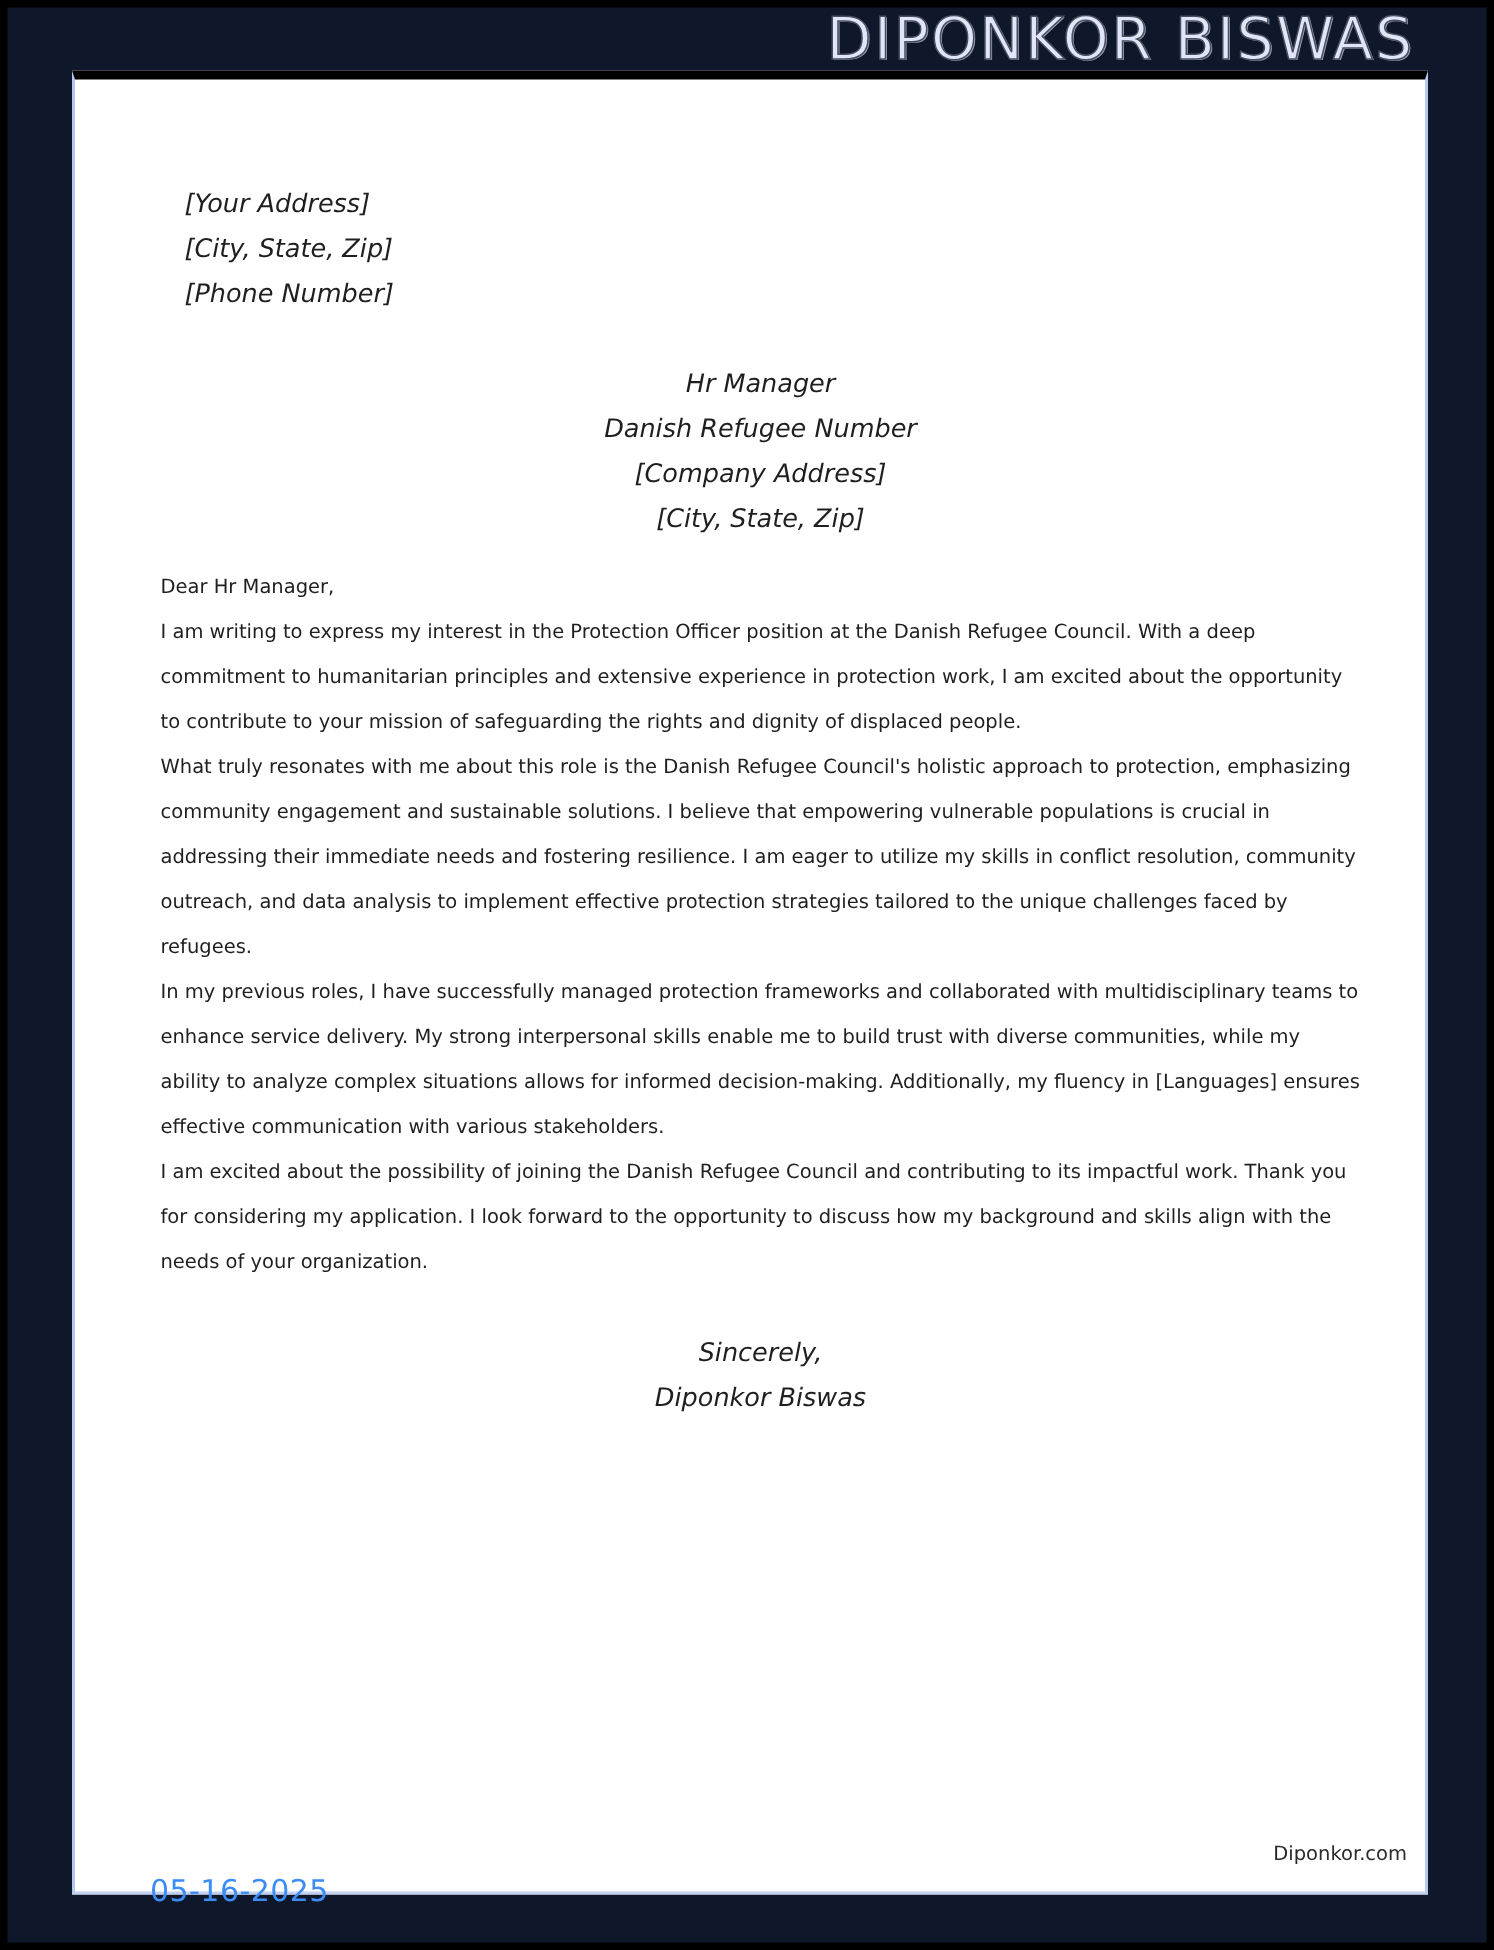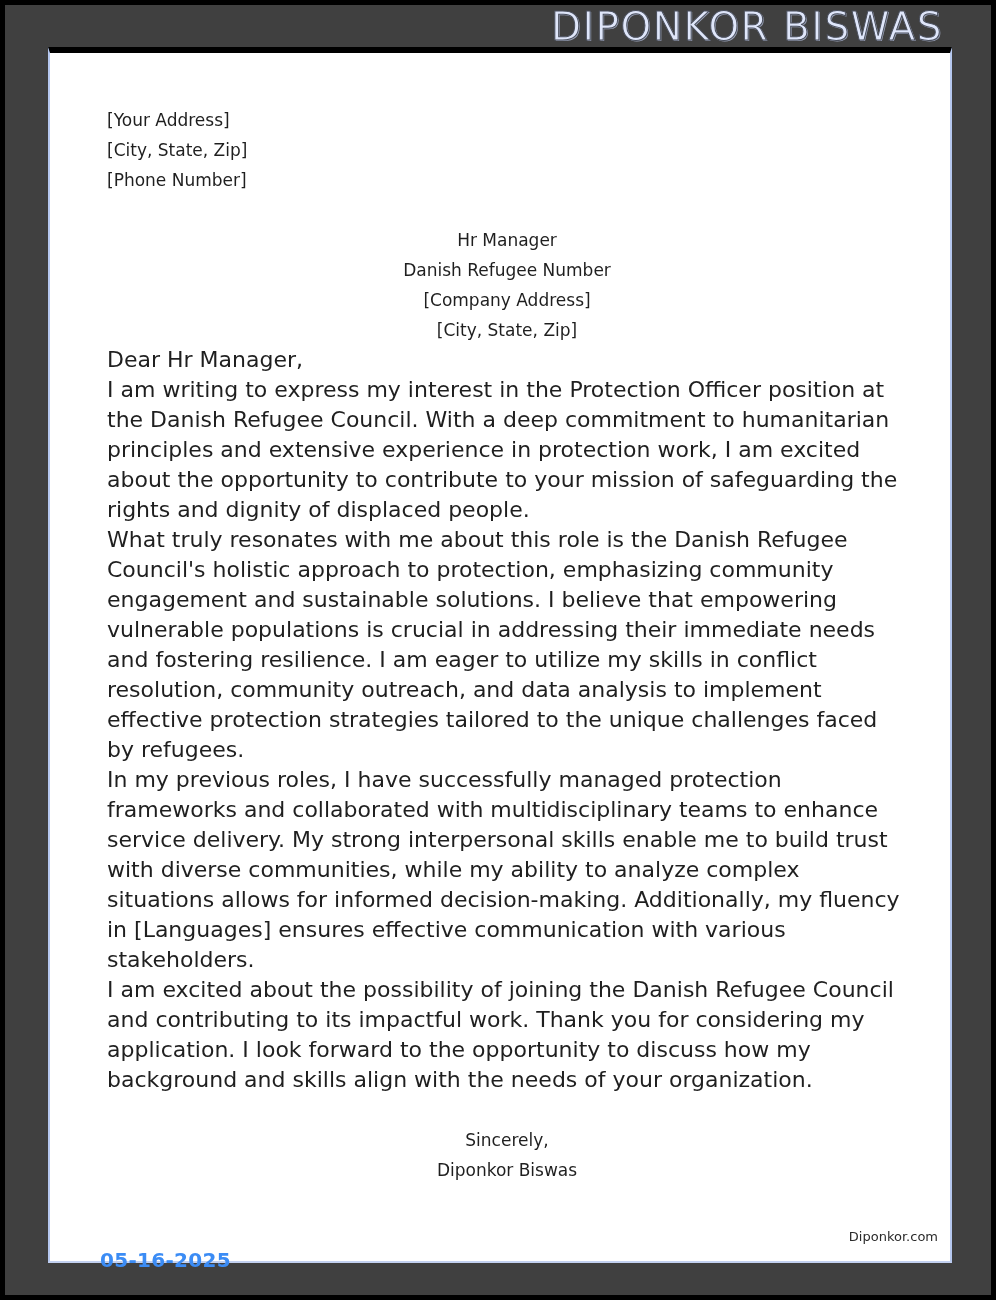--- a/index.html
+++ b/index.html
@@ -15,21 +15,21 @@
     overflow: hidden;
   }
 
   
   .doc-frame {
     position: absolute;
     left: 5px;
     top: 5px;
     width: 986px;
     height: 1290px;
-    background: #404040;
+    background: #0f172a;
     overflow: hidden;
   }
 
   
   .letter-header {
     position: absolute;
     left: 0;
     top: 0;
     width: 986px;
     height: 42px;
@@ -71,35 +71,36 @@
     position: absolute;
     left: 57px;
     top: 52px;
     width: 800px;
   }
 
   .block {
     font-size: 17px;
     line-height: 30px;
     color: #1f1f1f;
-    margin: 0;
+    margin: 16px;
+    font-style: italic;
   }
 
   .block.spaced {
     margin-top: 30px;
     text-align: center;
   }
 
   .line {
     display: block;
     white-space: nowrap;
   }
 
   .para {
-    font-size: 22px;
+    font-size: 13px;
     line-height: 30px;
     color: #1f1f1f;
     margin: 0;
     text-align: left;
   }
 
   
   .footer-brand {
     position: absolute;
     right: 12px;
@@ -113,21 +114,20 @@
   
   .doc-date {
     position: absolute;
     left: 95px;
     top: 1243px;
     font-size: 20px;
     line-height: 24px;
     color: #3b8cf5;
     font-family: "DejaVu Sans", sans-serif;
     letter-spacing: 0.3px;
-    font-weight: bold;
   }
 </style>
 </head>
 <body>
 
 <div class="doc-frame">
 
   <div class="letter-header">
     <div class="header-name">DIPONKOR BISWAS</div>
   </div>

